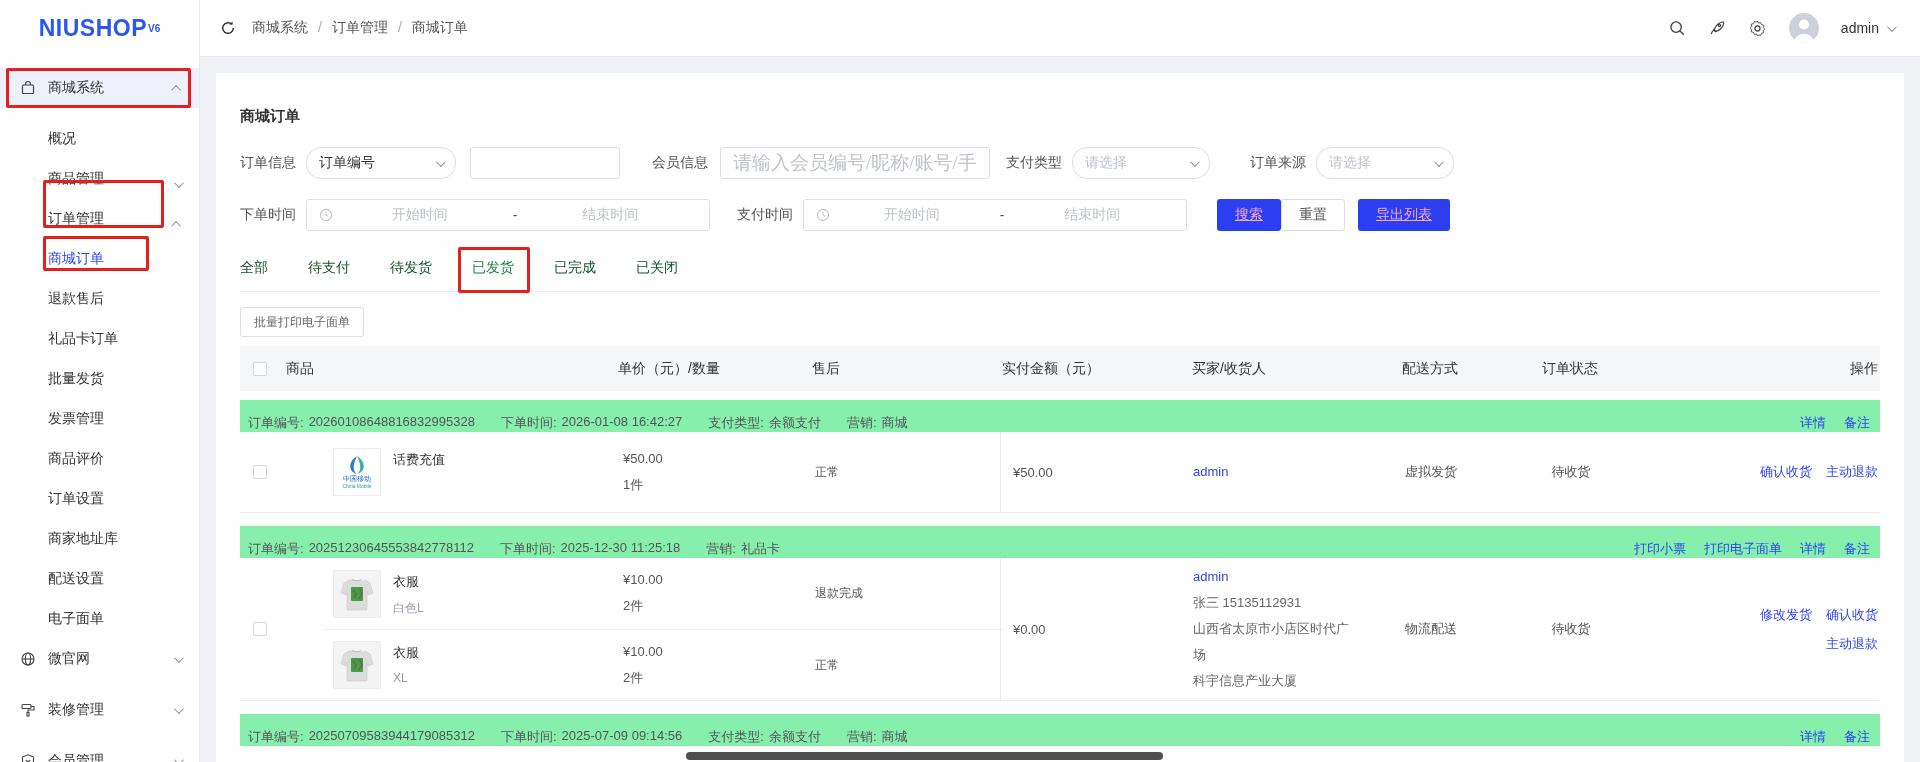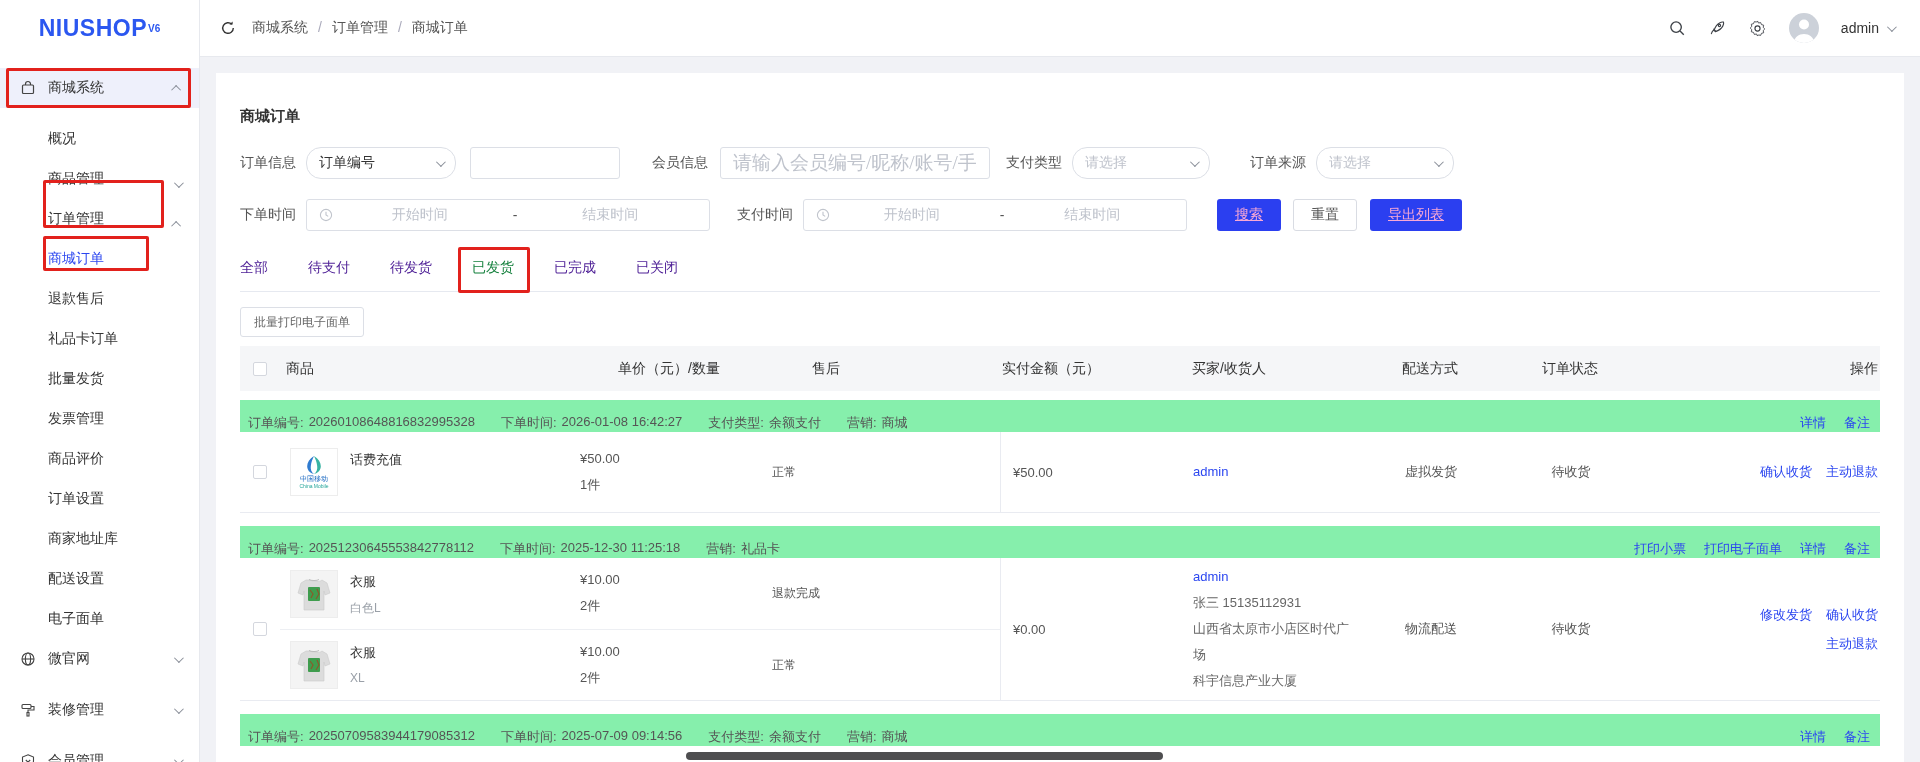--- a/index.html
+++ b/index.html
@@ -60,21 +60,21 @@
   .daterange { padding:0 12px; color:#bfc3cc; }
   .daterange .half { flex:1; text-align:center; }
   .daterange .dash { color:#555; padding:0 6px; }
   .btn { height:32px; border-radius:3px; font-size:14px; padding:0 17px; display:flex;
     align-items:center; cursor:pointer; border:1px solid transparent; }
   .btn-blue { background:#2b3ff0; color:#f9a8d4;text-decoration:underline; }
   .btn-plain { background:#fff; color:#555; border-color:#d9dce3; }
 
   
   .tabs { display:flex; gap:40px; margin-top:22px; border-bottom:1px solid #e6e9f0; }
-  .tab { position:relative; padding:6px 0 14px 0; font-size:14px; color:#4c1d95; cursor:pointer; }
+  .tab { position:relative; padding:6px 0 14px 0; font-size:14px; color:#14532d; cursor:pointer; }
   .tab.active { color:#15803d; }
 
   
   .batch-btn { display:inline-flex; margin-top:15px; height:30px; align-items:center; padding:0 13px;
     border:1px solid #dcdfe6; border-radius:3px; font-size:12px; color:#666; cursor:pointer; background:#fff; }
 
   
   .thead { margin-top:9px; height:45px; background:#f5f6f8; display:flex; align-items:center;
     font-size:14px; color:#333; }
   .col-check { width:40px; flex:none; display:flex; align-items:center; justify-content:center; }
@@ -97,21 +97,21 @@
   .order-group { margin-top:9px; }
   .order-group + .order-group { margin-top:13px; }
   .order-head { height:32px; background:#86efac; display:flex; align-items:flex-end;
     padding:0 10px 0 8px; font-size:13px; color:#555; }
   .meta { display:flex; gap:26px; }
   .meta-pair { display:flex; gap:5px; white-space:nowrap; }
   .head-links { margin-left:auto; display:flex; gap:18px; }
   .blue-link { color:#2b46f0; font-size:13px; cursor:pointer; text-decoration:none; white-space:nowrap; }
 
   .order-items { display:flex; border-bottom:1px solid #e9ebf1; }
-  .items-left { width:760px; flex:none; display:flex; }
+  .items-left { width:760px; flex:none; display:flex;gap:43px; }
   .items-stack { width:720px; display:flex; flex-direction:column; }
   .item-sub { display:flex; align-items:center; }
   .item-sub.h80 { height:80px; } .item-sub.h71 { height:71px; }
   .item-sub + .item-sub { border-top:1px solid #edeff3; }
   .p-cell { width:290px; flex:none; display:flex; padding-left:10px; gap:12px; }
   .p-img { width:48px; height:48px; flex:none; border:1px solid #ededed; background:#fff;
     display:flex; flex-direction:column; align-items:center; justify-content:center; overflow:hidden; }
   .p-img.gray { background:#f4f4f4; }
   .cm-t1 { font-size:7px; color:#1565c0; line-height:8px; }
   .cm-t2 { font-size:5px; color:#26a69a; line-height:6px; }
@@ -338,21 +338,21 @@
             <svg width="14" height="14" viewBox="0 0 14 14" fill="none" stroke="#c0c4cc" stroke-width="1.1">
               <circle cx="7" cy="7" r="5.6"></circle>
                 <path d="M7 3.8V7l2.2 1.4"></path>
             </svg>
           </span>
           <span class="half">开始时间</span>
           <span class="dash">-</span>
           <span class="half">结束时间</span>
         </div>
         <button class="btn btn-blue" style="margin-left:30px;">搜索</button>
-        <button class="btn btn-plain" style="margin-left:12px;">重置</button>
+        <button class="btn btn-plain" style="">重置</button>
         <button class="btn btn-blue" style="margin-left:13px;">导出列表</button>
       </div>
 
       
       <div class="tabs">
         <div class="tab">全部</div>
         <div class="tab">待支付</div>
         <div class="tab">待发货</div>
         <div class="tab active">
           <span>已发货</span>

